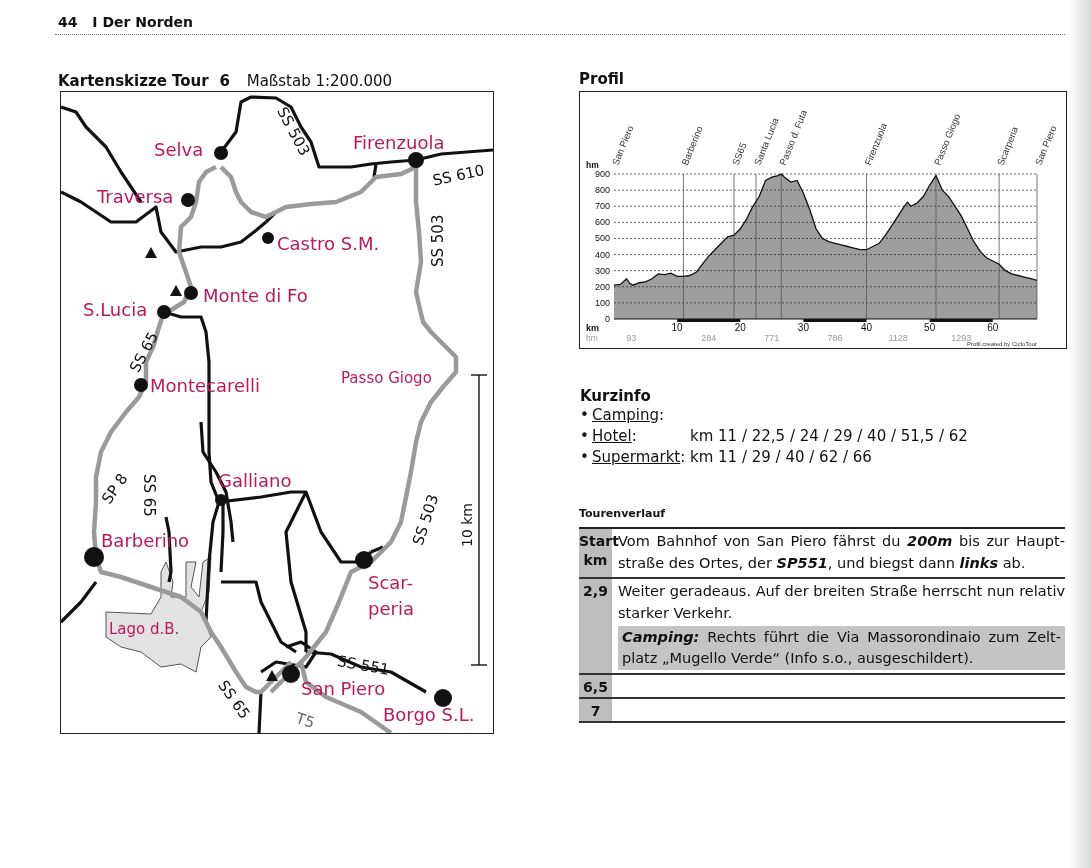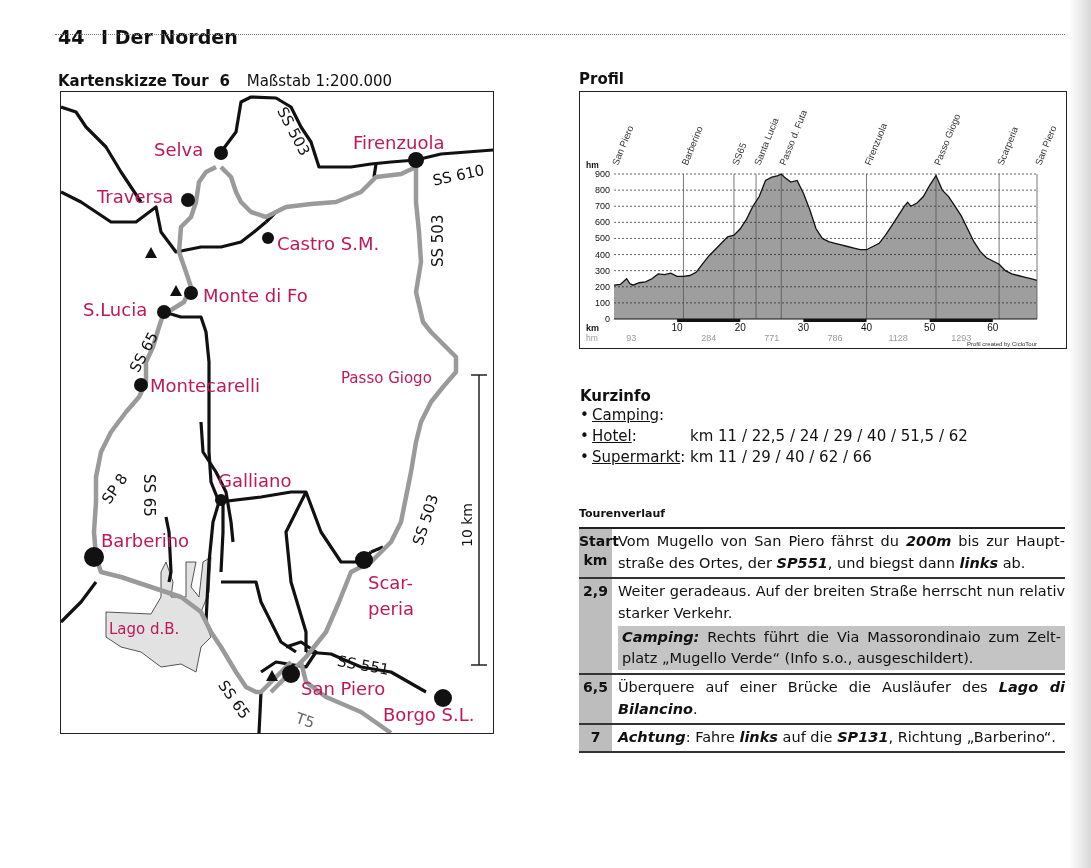--- a/index.html
+++ b/index.html
@@ -1,20 +1,20 @@
 <!DOCTYPE html>
 <html><head>
 <meta charset="utf-8">
 <style>
   html, body { margin:0; padding:0; }
   body { width:1091px; height:868px; background:#ffffff; position:relative; overflow:hidden;
          font-family:"DejaVu Sans", sans-serif; color:#111; }
   .rightshade { position:absolute; right:0; top:0; width:22px; height:868px;
          background:linear-gradient(to right, rgba(255,255,255,0), #d8d8d8); }
-  .header { position:absolute; left:58px; top:26px; font-size:19px; font-weight:bold; }
+  .header { position:absolute; left:58px; top:14px; font-size:14px; font-weight:bold; }
   .header .num { margin-right:10px; }
   .hrule { position:absolute; left:55px; top:34px; width:1010px; border-top:1px dotted #777; }
 
   .maptitle { position:absolute; left:58px; top:72px; font-size:15px; }
   .maptitle b { font-weight:bold; }
   .maptitle .scale { margin-left:12px; }
   .mapbox { position:absolute; left:60px; top:91px; width:432px; height:641px; border:1.5px solid #222; background:#fff; }
   .mapbox svg { position:absolute; left:0; top:0; }
   .mlabel { position:absolute; font-size:18px; color:#be185d; white-space:nowrap; background:transparent; }
   .mlabel.sm { font-size:15px; }
@@ -224,27 +224,25 @@
     <span class="bullet">•</span>
     <span class="lab"><u>Supermarkt</u>:</span>
     <span>km 11 / 29 / 40 / 62 / 66</span>
   </div>
 </div>
 
 <div class="tour-title">Tourenverlauf</div>
 <div class="tour" id="tour">
     <div class="trow">
       <div class="tkm">Start<br>km</div>
-      <div class="ttext"><span>Vom Mugello von San Piero fährst du </span><b>200m</b><span> bis zur Haupt­straße des Ortes, der </span><b>SP551</b><span>, und biegst dann </span><b>links</b><span> ab.</span></div>
+      <div class="ttext"><span>Vom Bahnhof von San Piero fährst du </span><b>200m</b><span> bis zur Haupt­straße des Ortes, der </span><b>SP551</b><span>, und biegst dann </span><b>links</b><span> ab.</span></div>
     </div>
     <div class="trow">
       <div class="tkm">2,9</div>
       <div class="ttext"><span>Weiter geradeaus. Auf der breiten Straße herrscht nun rela­tiv starker Verkehr.</span><div class="camp"><b>Camping:</b><span> Rechts führt die Via Massorondinaio zum Zelt­platz „Mugello Verde“ (Info s.o., ausgeschildert).</span></div></div>
     </div>
     <div class="trow">
       <div class="tkm">6,5</div>
-      <div class="ttext"><span>Überquere auf einer Brücke die Ausläufer des </span><b>Lago di Bilancino</b><span>.</span></div>
     </div>
     <div class="trow">
       <div class="tkm">7</div>
-      <div class="ttext"><b>Achtung</b><span>: Fahre </span><b>links</b><span> auf die </span><b>SP131</b><span>, Richtung „Barberino“.</span></div>
     </div>
   </div>
 
 </body></html>

